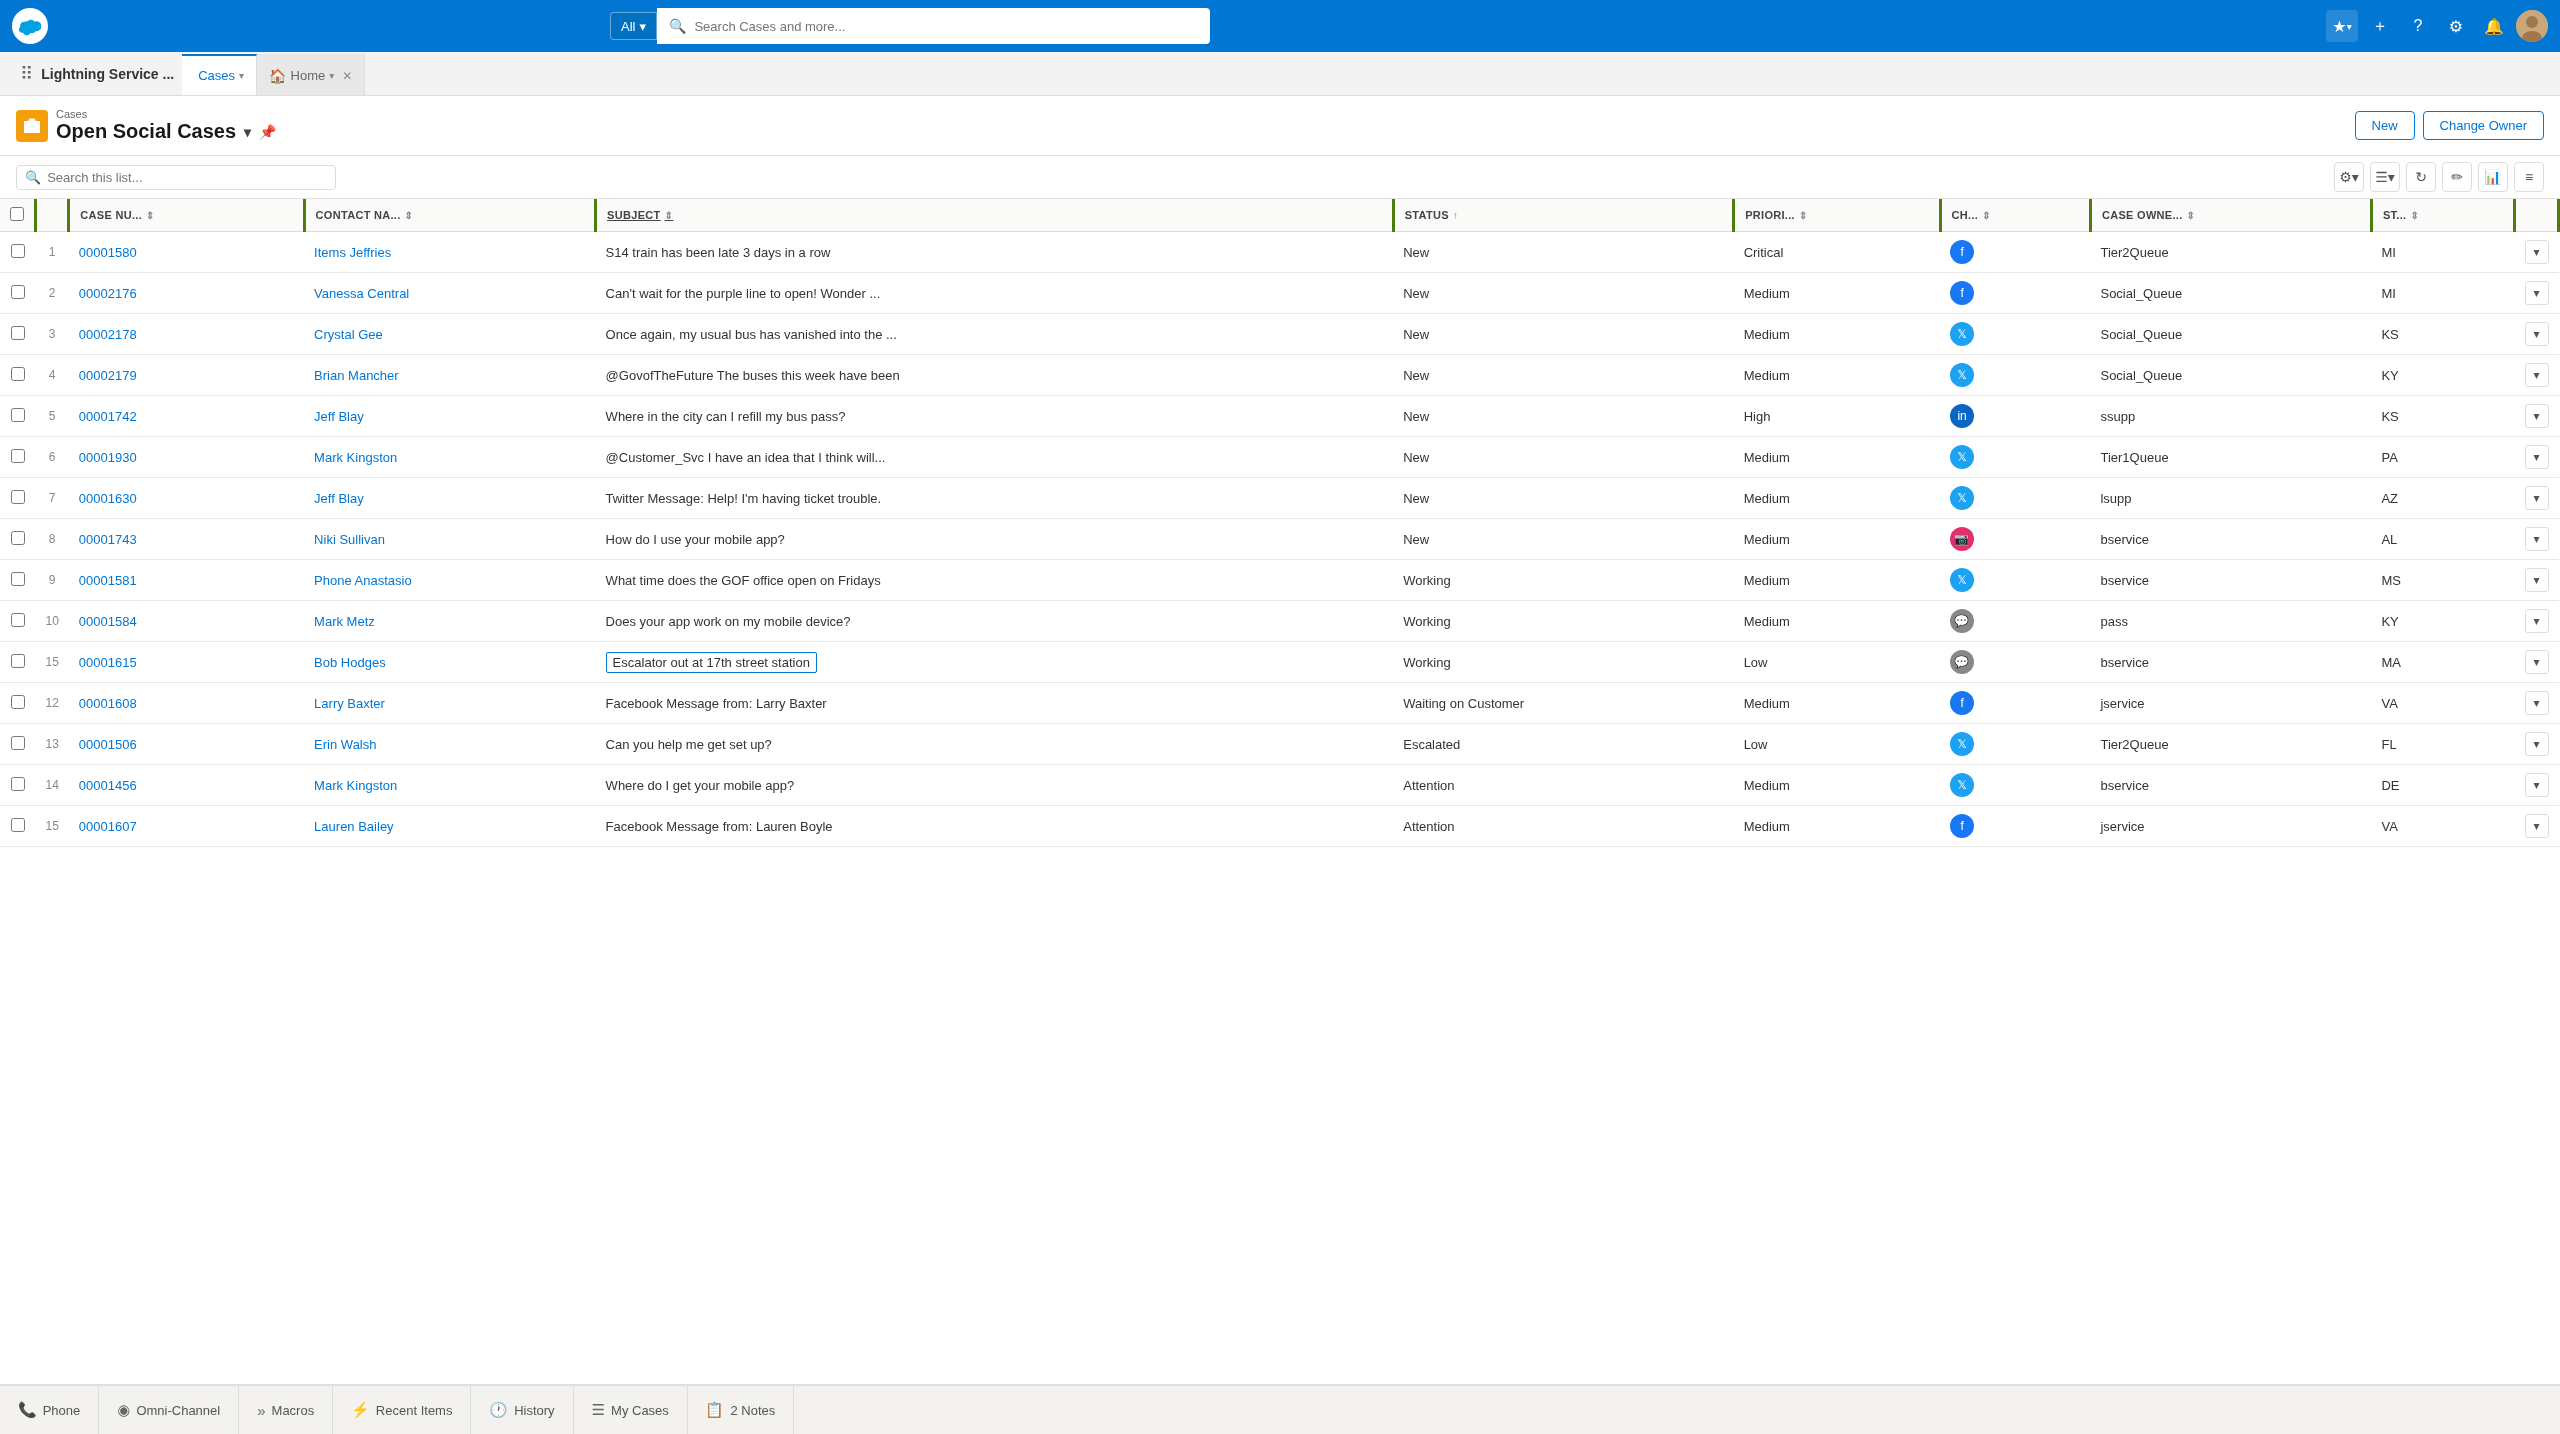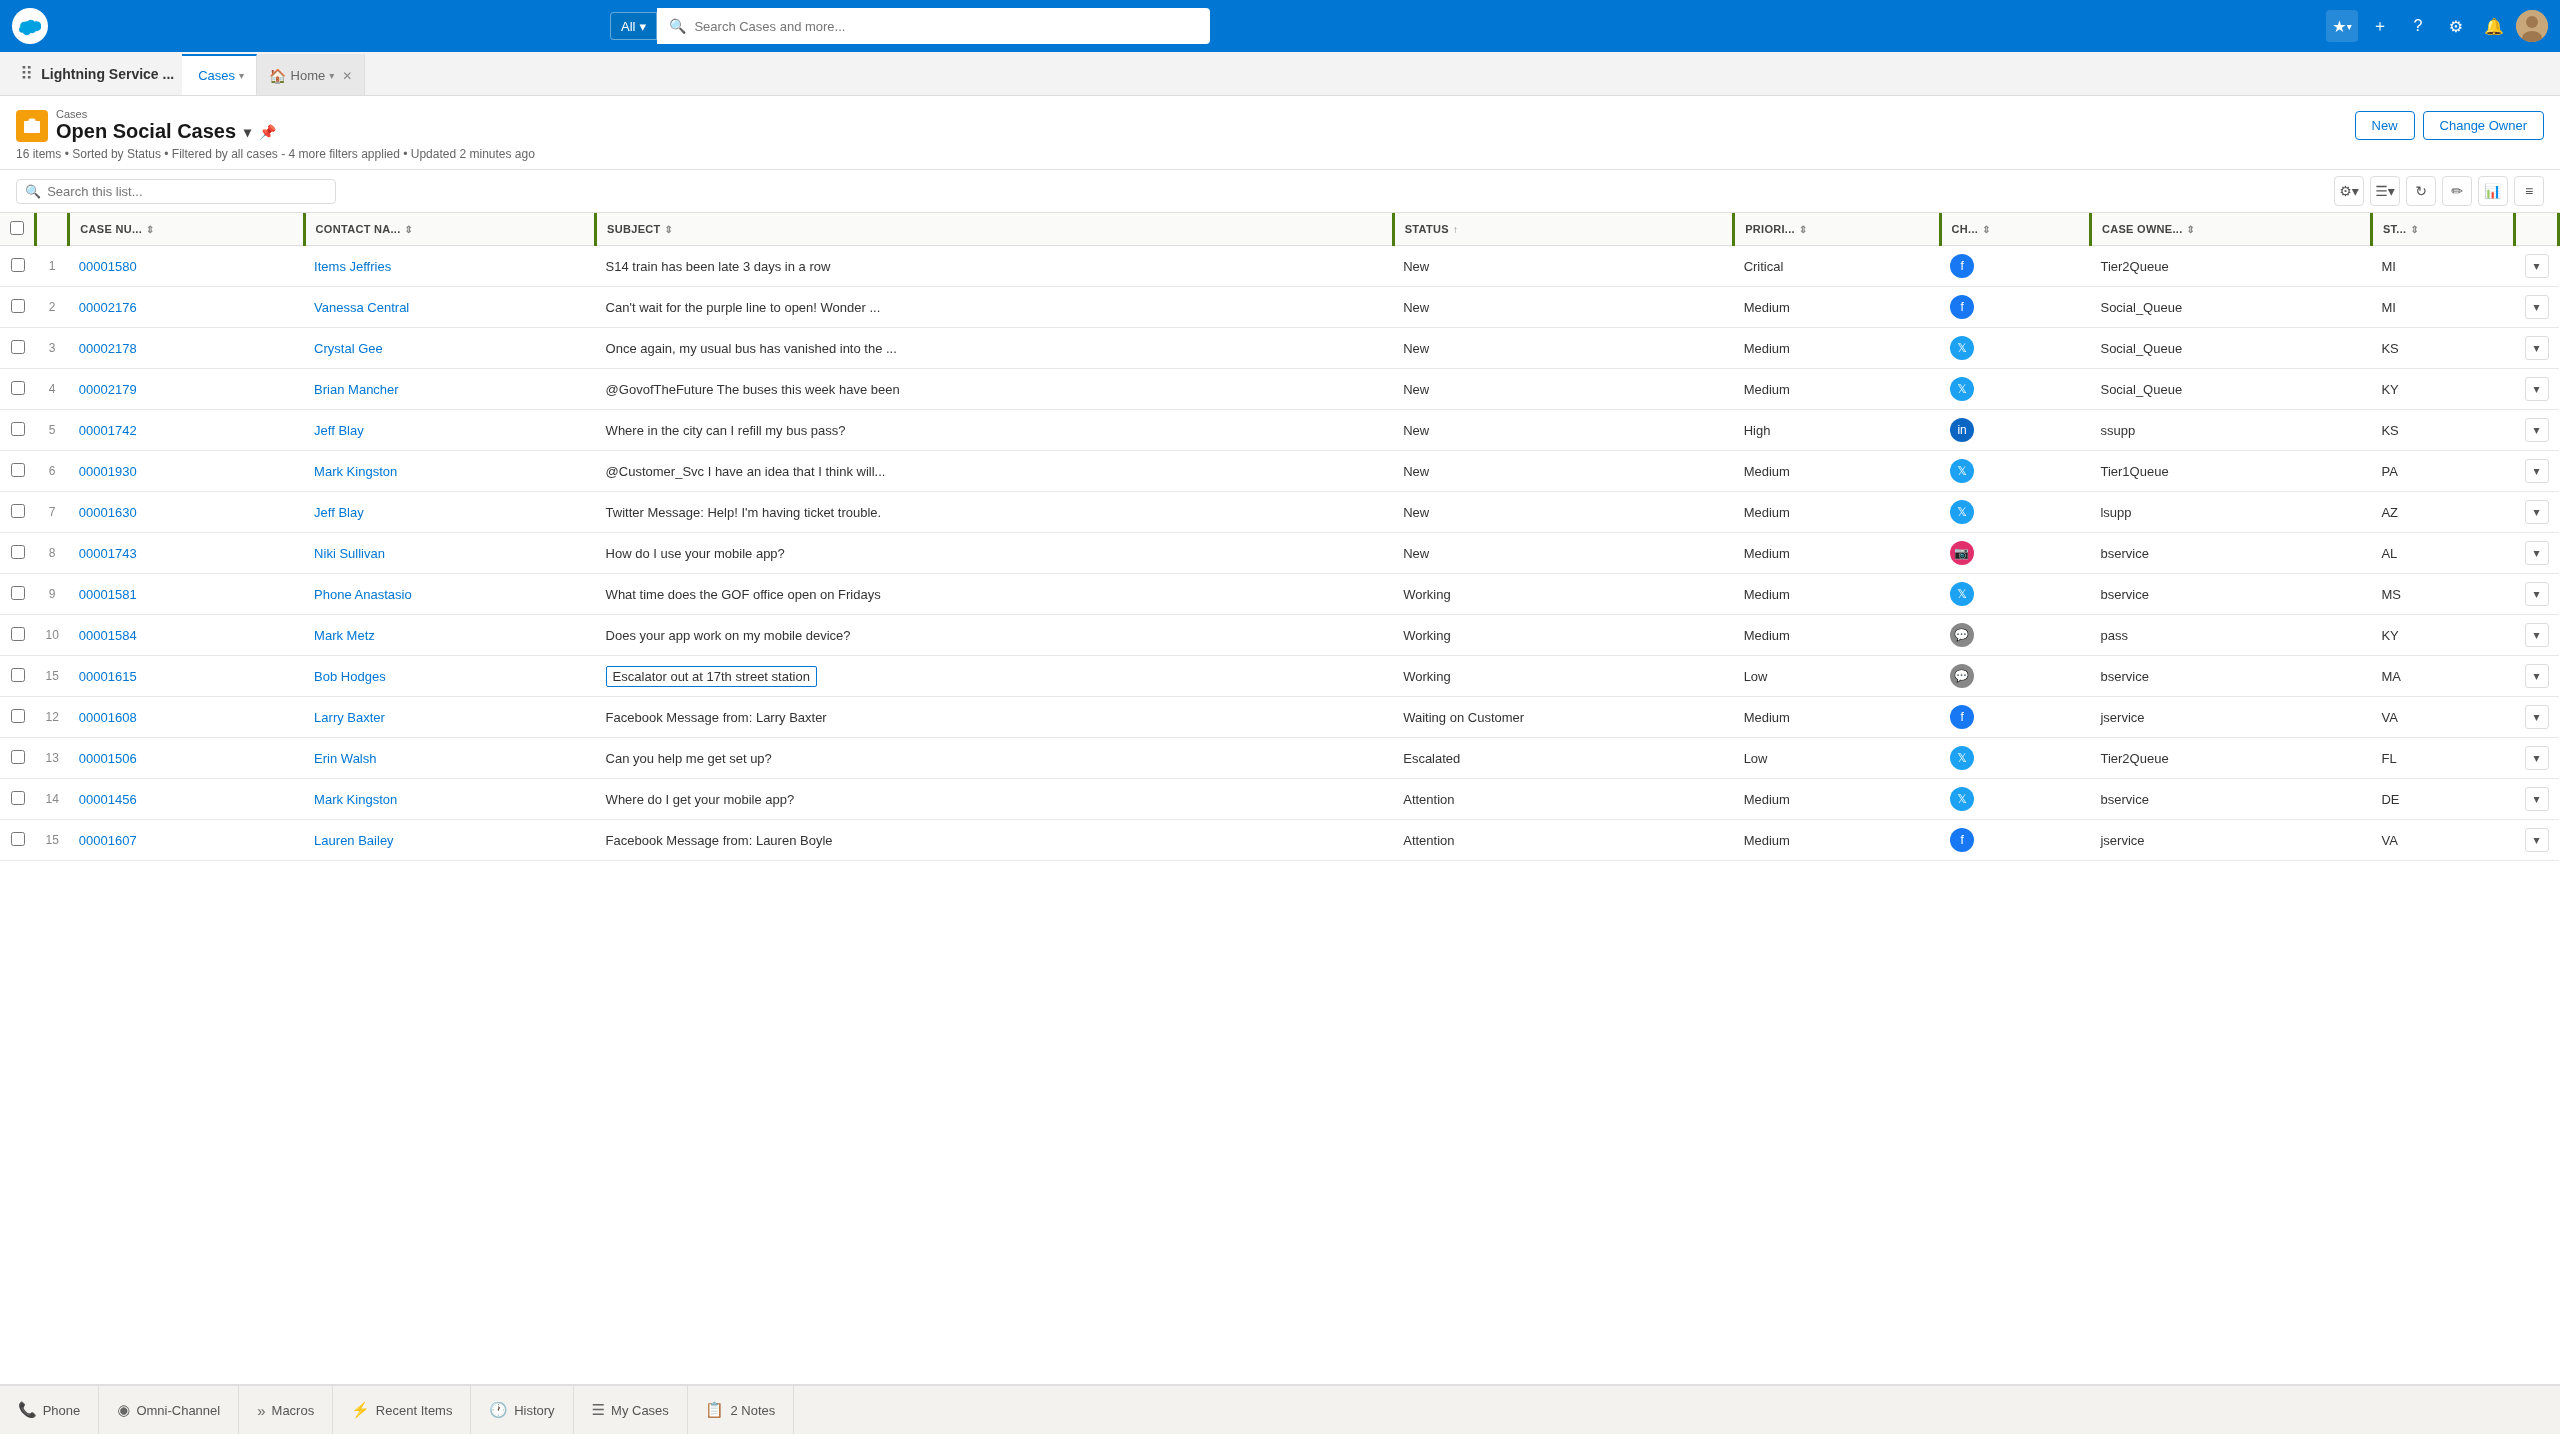--- a/index.html
+++ b/index.html
@@ -165,21 +165,20 @@
             <span class="list-title-chevron">▾</span>
             <span class="pin-icon">📌</span>
           </div>
         </div>
       </div>
       <div class="list-header-actions">
         <button class="btn-new">New</button>
         <button class="btn-change-owner">Change Owner</button>
       </div>
     </div>
-    <div class="list-meta">16 items • Sorted by Status • Filtered by all cases - 4 more filters applied • Updated 2 minutes ago</div>
   </div>
 
   <div class="list-toolbar">
     <div class="search-list-box">
       <span style="color:#888;margin-right:6px;">🔍</span>
       <input class="search-list-input" type="text" placeholder="Search this list..." style="">
     </div>
     <div style="flex:1;"></div>
     <button class="toolbar-icon-btn">⚙▾</button>
     <button class="toolbar-icon-btn">☰▾</button>
@@ -200,21 +199,21 @@
                 <span>CASE NU...</span>
                 <span class="sort-icon">⇕</span>
               </div>
           </th>
           <th>
             <div class="th-inner">
                 <span>CONTACT NA...</span>
                 <span class="sort-icon">⇕</span>
               </div>
           </th>
-          <th style="min-width:280px;">
+          <th style="min-width:280px;text-decoration:underline;">
             <div class="th-inner">
                 <span>SUBJECT</span>
                 <span class="sort-icon">⇕</span>
               </div>
           </th>
           <th>
             <div class="th-inner">
                 <span>STATUS</span>
                 <span class="sort-icon">↑</span>
               </div>

